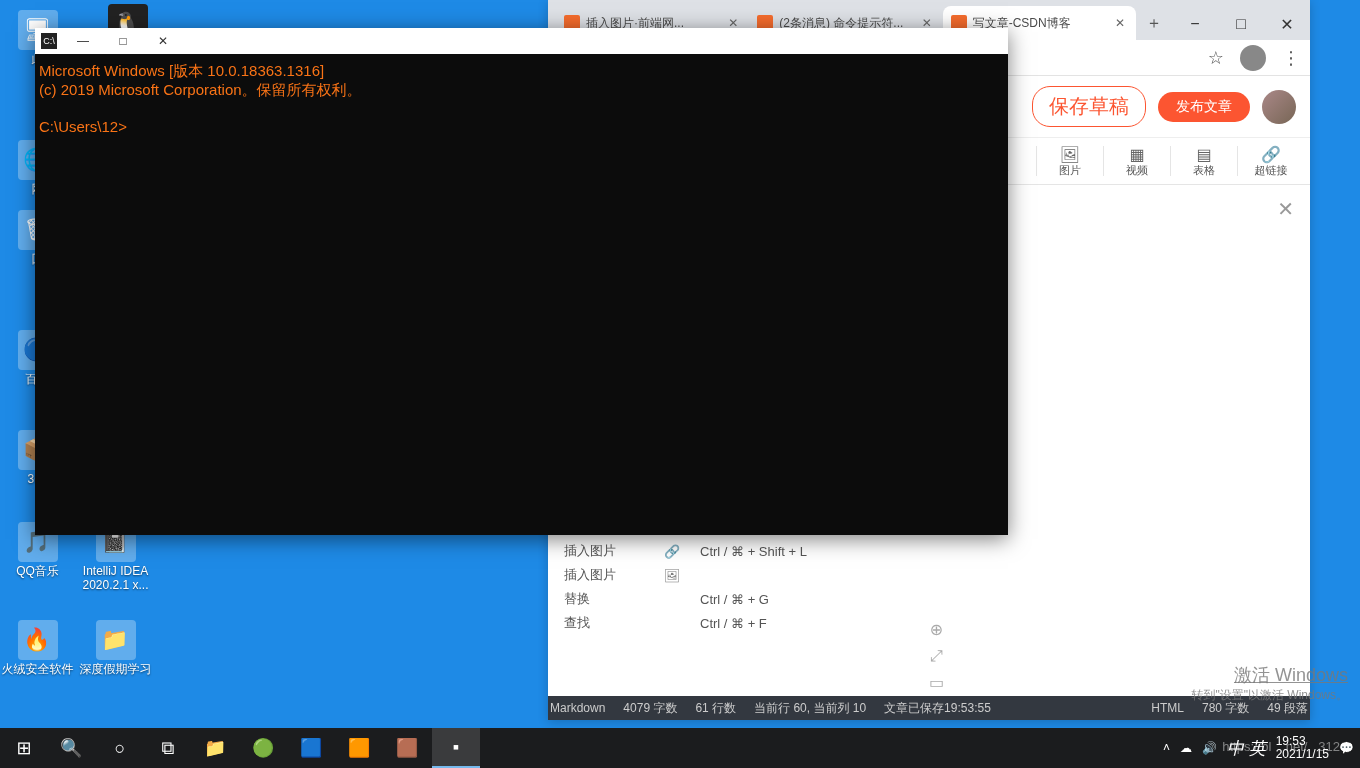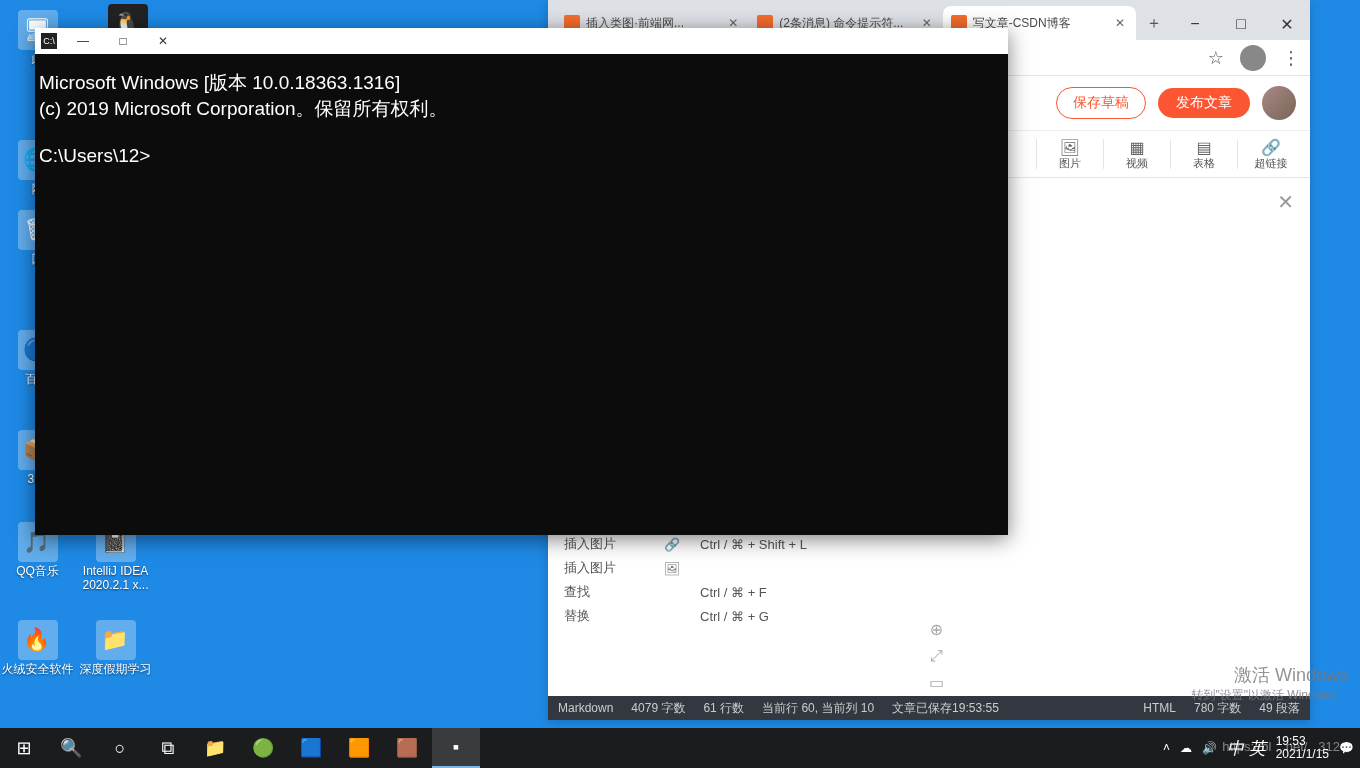--- a/index.html
+++ b/index.html
@@ -23,21 +23,21 @@
 .win-controls { display: flex; }
 .win-controls div { width: 46px; height: 32px; display: flex; align-items: center; justify-content: center; color: #333; }
 
 .addr-row { height: 36px; background: #fff; border-bottom: 1px solid #e3e3e3; display: flex; align-items: center; justify-content: flex-end; padding: 0 10px; gap: 16px; }
 .star { color: #555; font-size: 18px; }
 .avatar-sm { width: 26px; height: 26px; border-radius: 50%; background: #888; }
 .kebab { color: #555; font-size: 18px; }
 
 .page { flex: 1; background: #fff; display: flex; flex-direction: column; overflow: hidden; }
 .page-header { display: flex; justify-content: flex-end; align-items: center; padding: 10px 14px; gap: 12px; }
-.btn-outline { border: 1px solid #fc5531; color: #fc5531; background: #fff; padding: 6px 16px; border-radius: 18px; font-size: 14px; }
+.btn-outline { border: 1px solid #fc5531; color: #fc5531; background: #fff; padding: 6px 16px; border-radius: 18px; font-size: 20px; }
 .btn-fill { background: #fc5531; color: #fff; border: none; padding: 6px 18px; border-radius: 18px; font-size: 14px; }
 .avatar-md { width: 34px; height: 34px; border-radius: 50%; background: linear-gradient(135deg,#a88,#765); }
 
 .toolbar-row { height: 48px; border-top: 1px solid #eee; border-bottom: 1px solid #e5e5e5; display: flex; align-items: center; justify-content: flex-end; padding: 0 10px; }
 .tb-item { width: 58px; text-align: center; color: #555; font-size: 11px; }
 .tb-item .ti { height: 18px; font-size: 16px; color: #666; }
 .tb-sep { width: 1px; height: 30px; background: #e5e5e5; margin: 0 4px; }
 
 .panel-block { padding: 12px 16px; }
 .panel-title-row { display: flex; justify-content: space-between; align-items: center; }
@@ -52,40 +52,40 @@
 .sc-head .c1 { width: 80px; }
 .sc-head .c2 { width: 56px; text-align: center; }
 .sc-head .c3 { flex: 1; }
 .sc-row { display: flex; padding: 3px 16px; font-size: 13px; color: #555; align-items: center; }
 .sc-row .c1 { width: 80px; }
 .sc-row .c2 { width: 56px; text-align: center; font-family: monospace; color: #777; }
 .sc-row .c3 { flex: 1; }
 
 .side-icons { position: absolute; right: 366px; top: 620px; display: flex; flex-direction: column; gap: 8px; color: #aaa; font-size: 16px; align-items: center; }
 
-.footer-bar { height: 24px; background: #333840; color: #ccc; font-size: 12px; display: flex; align-items: center; padding: 0 10px; gap: 18px; }
+.footer-bar { height: 24px; background: #333840; color: #ccc; font-size: 12px; display: flex; align-items: center; padding: 0 2px; gap: 18px; }
 .footer-bar .spacer { flex: 1; }
 
 
 .cmd { position: absolute; left: 35px; top: 28px; width: 973px; height: 507px; background: #0c0c0c; box-shadow: 0 4px 20px rgba(0,0,0,0.5); display: flex; flex-direction: column; }
 .cmd-title { height: 26px; background: #fff; display: flex; align-items: center; padding: 0 2px 0 6px; font-size: 12px; }
 .cmd-title .cico { width: 16px; height: 16px; background: #222; margin-right: 6px; display: flex; align-items: center; justify-content: center; color: #fff; font-size: 9px; }
 .cmd-title .ctxt { flex: 1; }
 .cmd-title .wbtn { width: 40px; height: 26px; display: flex; align-items: center; justify-content: center; color: #333; }
-.cmd-body { flex: 1; background: #0c0c0c; color: #ffffff; font-family: "NSimSun", "Consolas", monospace; font-size: 19px; padding: 16px 4px; white-space: pre; overflow-y: scroll; }
+.cmd-body { flex: 1; background: #0c0c0c; color: #f97316; font-family: "NSimSun", "Consolas", monospace; font-size: 15px; padding: 8px 4px; white-space: pre; overflow-y: scroll; }
 .cmd-body::-webkit-scrollbar { width: 16px; }
 .cmd-body::-webkit-scrollbar-track { background: #f0f0f0; }
 .cmd-body::-webkit-scrollbar-thumb { background: #c0c0c0; }
 
 
 .dcol { position: absolute; left: 0; top: 0; }
 
 
 .watermark { position: absolute; right: 12px; bottom: 64px; text-align: right; color: rgba(120,120,120,0.8); }
-.watermark .w1 { font-size: 18px; }
+.watermark .w1 { font-size: 18px; text-decoration: underline; }
 .watermark .w2 { font-size: 12px; }
 .blog-wm { position: absolute; right: 20px; bottom: 14px; color: rgba(255,255,255,0.45); font-size: 13px; }
 
 
 .taskbar { position: absolute; left: 0; bottom: 0; width: 1360px; height: 40px; background: #1b1c1e; display: flex; align-items: center; }
 .tbtn { width: 48px; height: 40px; display: flex; align-items: center; justify-content: center; color: #fff; font-size: 18px; }
 .tbtn.active { background: #3a3b3d; border-bottom: 2px solid #76b9ed; }
 .tray { margin-left: auto; display: flex; align-items: center; color: #fff; font-size: 12px; gap: 10px; padding-right: 6px; }
 .tray .clock { line-height: 1.1; font-size: 12px; }
 .tray .ime { font-size: 17px; font-style: italic; }
@@ -135,21 +135,21 @@
   </div>
 <div class="desktop-icon" style="left:90px; top:4px;">
     <div class="ico" style="background:#222;">🐧</div>
   </div>
 
 <div class="browser">
   <div class="browser-top">
     <div class="tabs" id="tabs">
         <div class="tab ">
           <div class="favicon"></div>
-          <div class="ttl">插入类图·前端网...</div>
+          <div class="ttl">插入图片·前端网...</div>
           <div class="tclose">✕</div>
         </div>
         <div class="tab ">
           <div class="favicon"></div>
           <div class="ttl">(2条消息) 命令提示符...</div>
           <div class="tclose">✕</div>
         </div>
         <div class="tab active">
           <div class="favicon"></div>
           <div class="ttl">写文章-CSDN博客</div>
@@ -267,28 +267,28 @@
         <div class="sc-row">
           <div class="c1">插入图片</div>
           <div class="c2">🔗</div>
           <div class="c3">Ctrl / ⌘ + Shift + L</div>
         </div>
         <div class="sc-row">
           <div class="c1">插入图片</div>
           <div class="c2">🖼</div>
         </div>
         <div class="sc-row">
+          <div class="c1">替换</div>
+          <div class="c2"></div>
+          <div class="c3">Ctrl / ⌘ + G</div>
+        </div>
+        <div class="sc-row">
           <div class="c1">查找</div>
           <div class="c2"></div>
           <div class="c3">Ctrl / ⌘ + F</div>
-        </div>
-        <div class="sc-row">
-          <div class="c1">替换</div>
-          <div class="c2"></div>
-          <div class="c3">Ctrl / ⌘ + G</div>
         </div>
       </div>
   </div>
 
   <div class="side-icons">
     <span>⊕</span>
     <span>⤢</span>
     <span>▭</span>
   </div>
 

